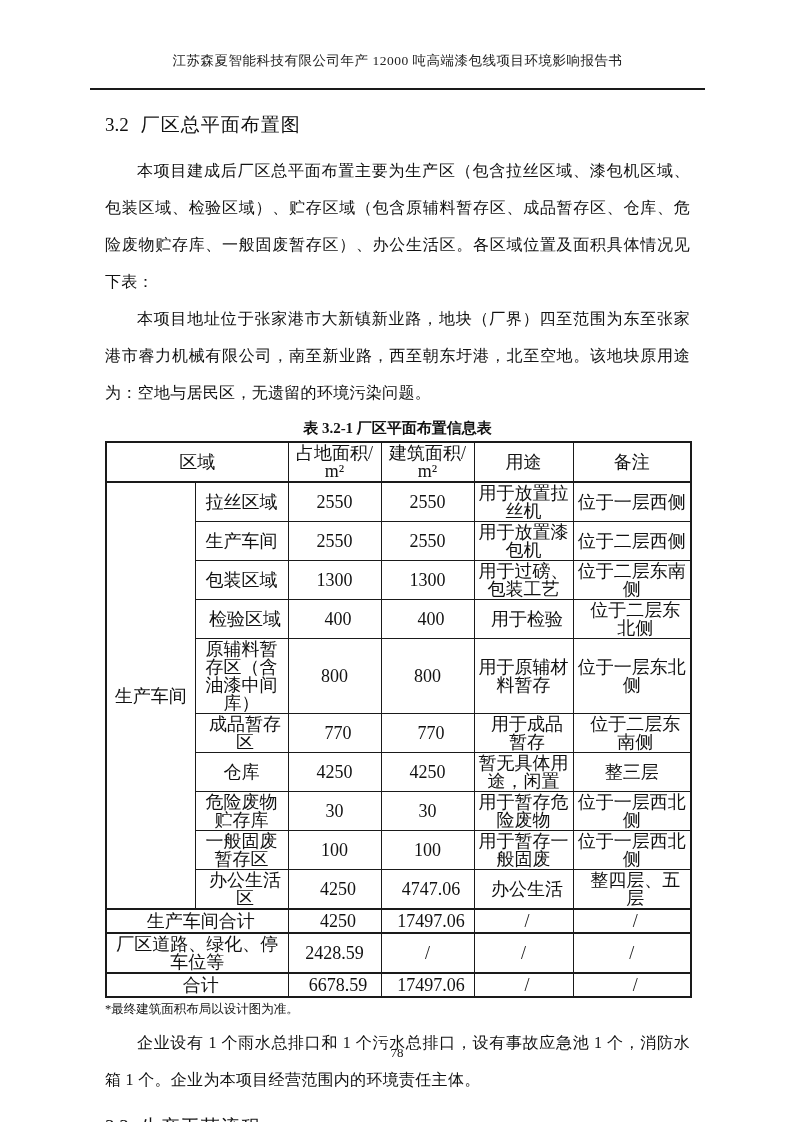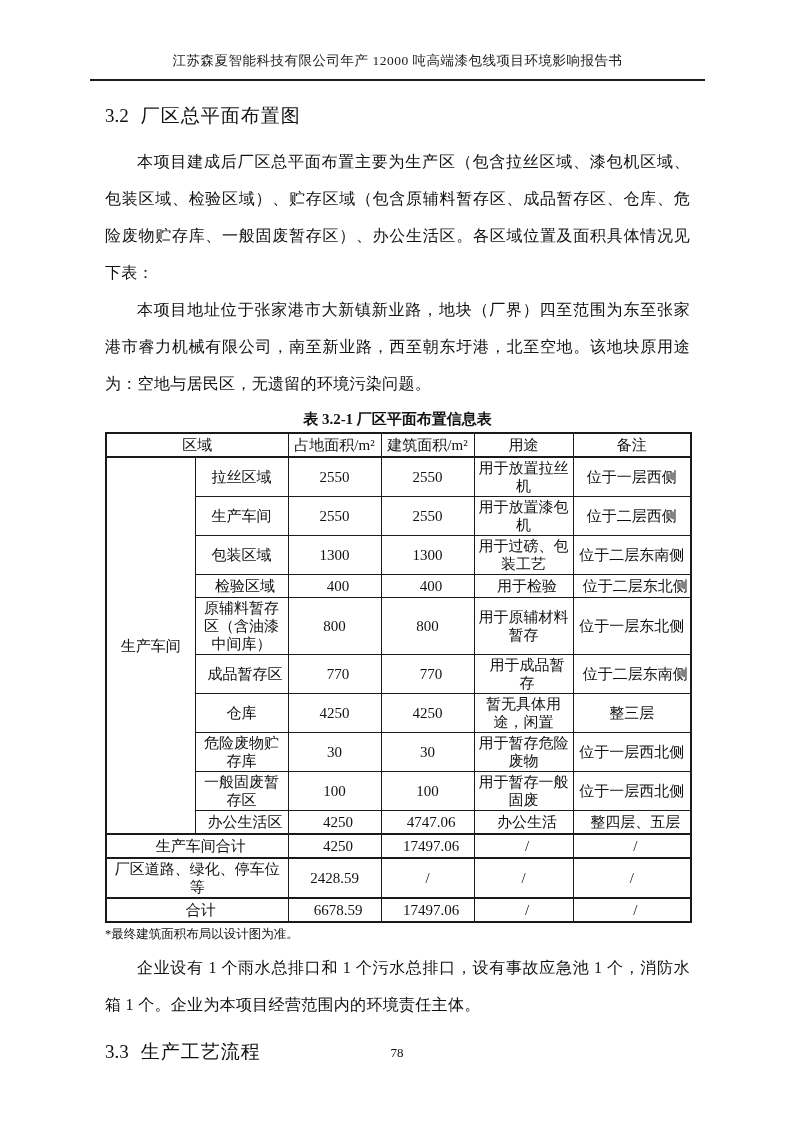--- a/index.html
+++ b/index.html
@@ -16,21 +16,21 @@
     box-sizing: border-box;
     padding: 52px 104px 0 105px;
     font-family: "Liberation Serif", "DejaVu Serif", serif;
     color: #111111;
     overflow: hidden;
   }
   .doc-header {
     text-align: center;
     font-size: 13.5px;
     letter-spacing: 0.5px;
-    padding-bottom: 9px;
+    padding-bottom: 18px;
     border-bottom: 2px solid #1a1a1a;
     margin: 0 -15px;
     color: #222;
   }
   h1.sec-heading {
     font-size: 19px;
     font-weight: normal;
     margin: 22px 0 0 0;
     line-height: 26px;
     letter-spacing: 1px;
@@ -49,21 +49,21 @@
   .table-title {
     text-align: center;
     font-size: 15px;
     font-weight: bold;
     margin: 8px 0 3px 0;
   }
   table.layout-table {
     border-collapse: collapse;
     table-layout: fixed;
     width: 585px;
-    font-size: 15px;
+    font-size: 18px;
     line-height: 18px;
     text-align: center;
     border: 2px solid #1a1a1a;
   }
   table.layout-table td {
     border: 1px solid #1a1a1a;
     padding: 1px 2px;
     word-break: break-all;
     vertical-align: middle;
   }

